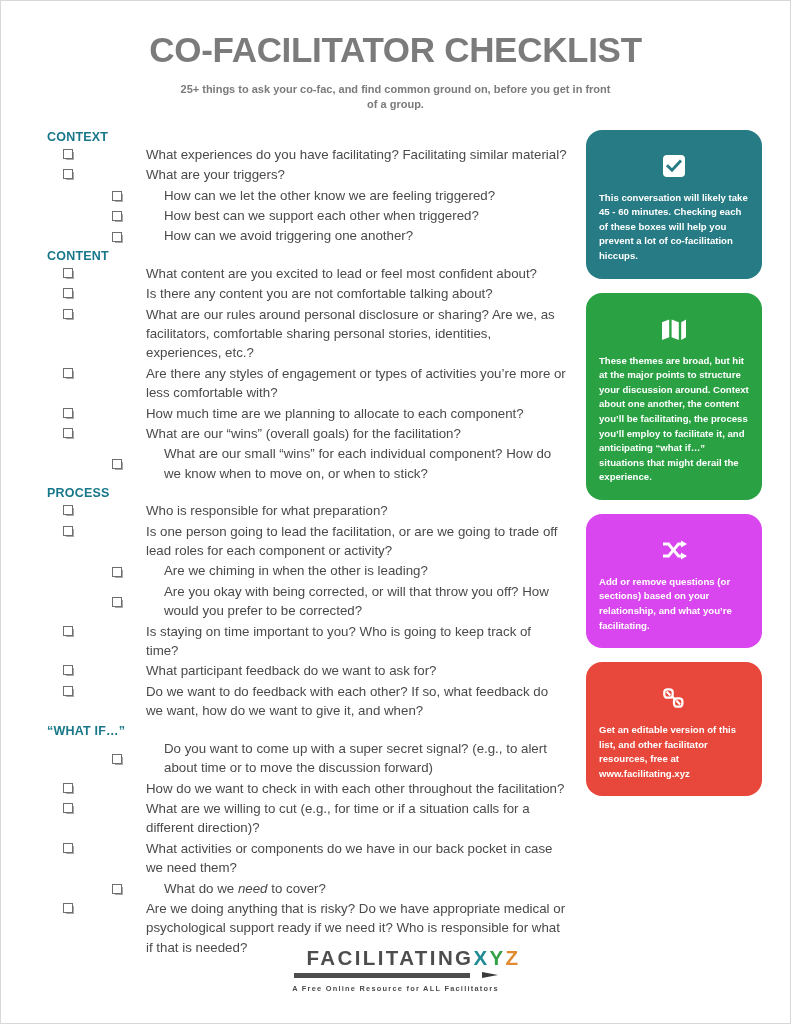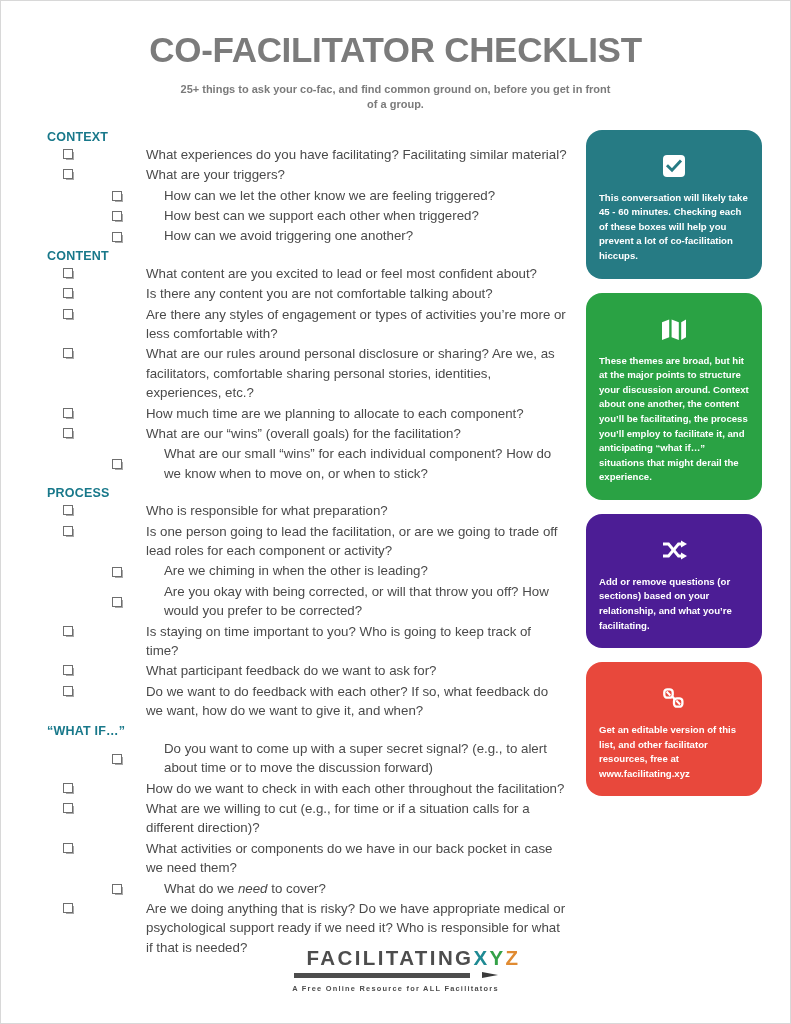--- a/index.html
+++ b/index.html
@@ -221,25 +221,25 @@
         <div class="item lvl1">
           <span class="cbox"></span>
           <span class="itext">What content are you excited to lead or feel most confident about?</span>
         </div>
         <div class="item lvl1">
           <span class="cbox"></span>
           <span class="itext">Is there any content you are not comfortable talking about?</span>
         </div>
         <div class="item lvl1">
           <span class="cbox"></span>
+          <span class="itext">What are our rules around personal disclosure or sharing? Are we, as facilitators, comfortable sharing personal stories, identities, experiences, etc.?</span>
+        </div>
+        <div class="item lvl1">
+          <span class="cbox"></span>
           <span class="itext">Are there any styles of engagement or types of activities you’re more or less comfortable with?</span>
-        </div>
-        <div class="item lvl1">
-          <span class="cbox"></span>
-          <span class="itext">What are our rules around personal disclosure or sharing? Are we, as facilitators, comfortable sharing personal stories, identities, experiences, etc.?</span>
         </div>
         <div class="item lvl1">
           <span class="cbox"></span>
           <span class="itext">How much time are we planning to allocate to each component?</span>
         </div>
         <div class="item lvl1">
           <span class="cbox"></span>
           <span class="itext">What are our “wins” (overall goals) for the facilitation?</span>
         </div>
         <div class="item lvl2">
@@ -311,21 +311,21 @@
           <div class="card-text">This conversation will likely take 45 - 60 minutes. Checking each of these boxes will help you prevent a lot of co-facilitation hiccups.</div>
         </div>
         <div class="card" style="background: rgb(42, 162, 68);">
           <div class="card-icon"><svg width="26" height="23" viewBox="0 0 26 23">
               <path d="M1 4.2 L8.2 1.4 L8.2 19.2 L1 22 Z" fill="#ffffff"></path>
               <path d="M10.6 1.4 L17.8 4.2 L17.8 22 L10.6 19.2 Z" fill="#ffffff"></path>
               <path d="M20.2 4.2 L25 1.4 L25 19.2 L20.2 22 Z" fill="#ffffff"></path>
             </svg></div>
           <div class="card-text">These themes are broad, but hit at the major points to structure your discussion around. Context about one another, the content you’ll be facilitating, the process you’ll employ to facilitate it, and anticipating “what if…” situations that might derail the experience.</div>
         </div>
-        <div class="card" style="background: #4c1d95;">
+        <div class="card" style="background: #d946ef;">
           <div class="card-icon"><svg width="27" height="22" viewBox="0 0 27 22">
               <path d="M2 5 H7.5 L17.5 17 H22" stroke="#ffffff" stroke-width="2.9" fill="none"></path>
               <path d="M2 17 H7.5 L17.5 5 H22" stroke="#ffffff" stroke-width="2.9" fill="none"></path>
               <path d="M20 1.4 L26 5 L20 8.6 Z" fill="#ffffff"></path>
               <path d="M20 13.4 L26 17 L20 20.6 Z" fill="#ffffff"></path>
             </svg></div>
           <div class="card-text">Add or remove questions (or sections) based on your relationship, and what you’re facilitating.</div>
         </div>
         <div class="card" style="background: rgb(232, 72, 60);">
           <div class="card-icon"><svg width="24" height="22" viewBox="0 0 24 22">

